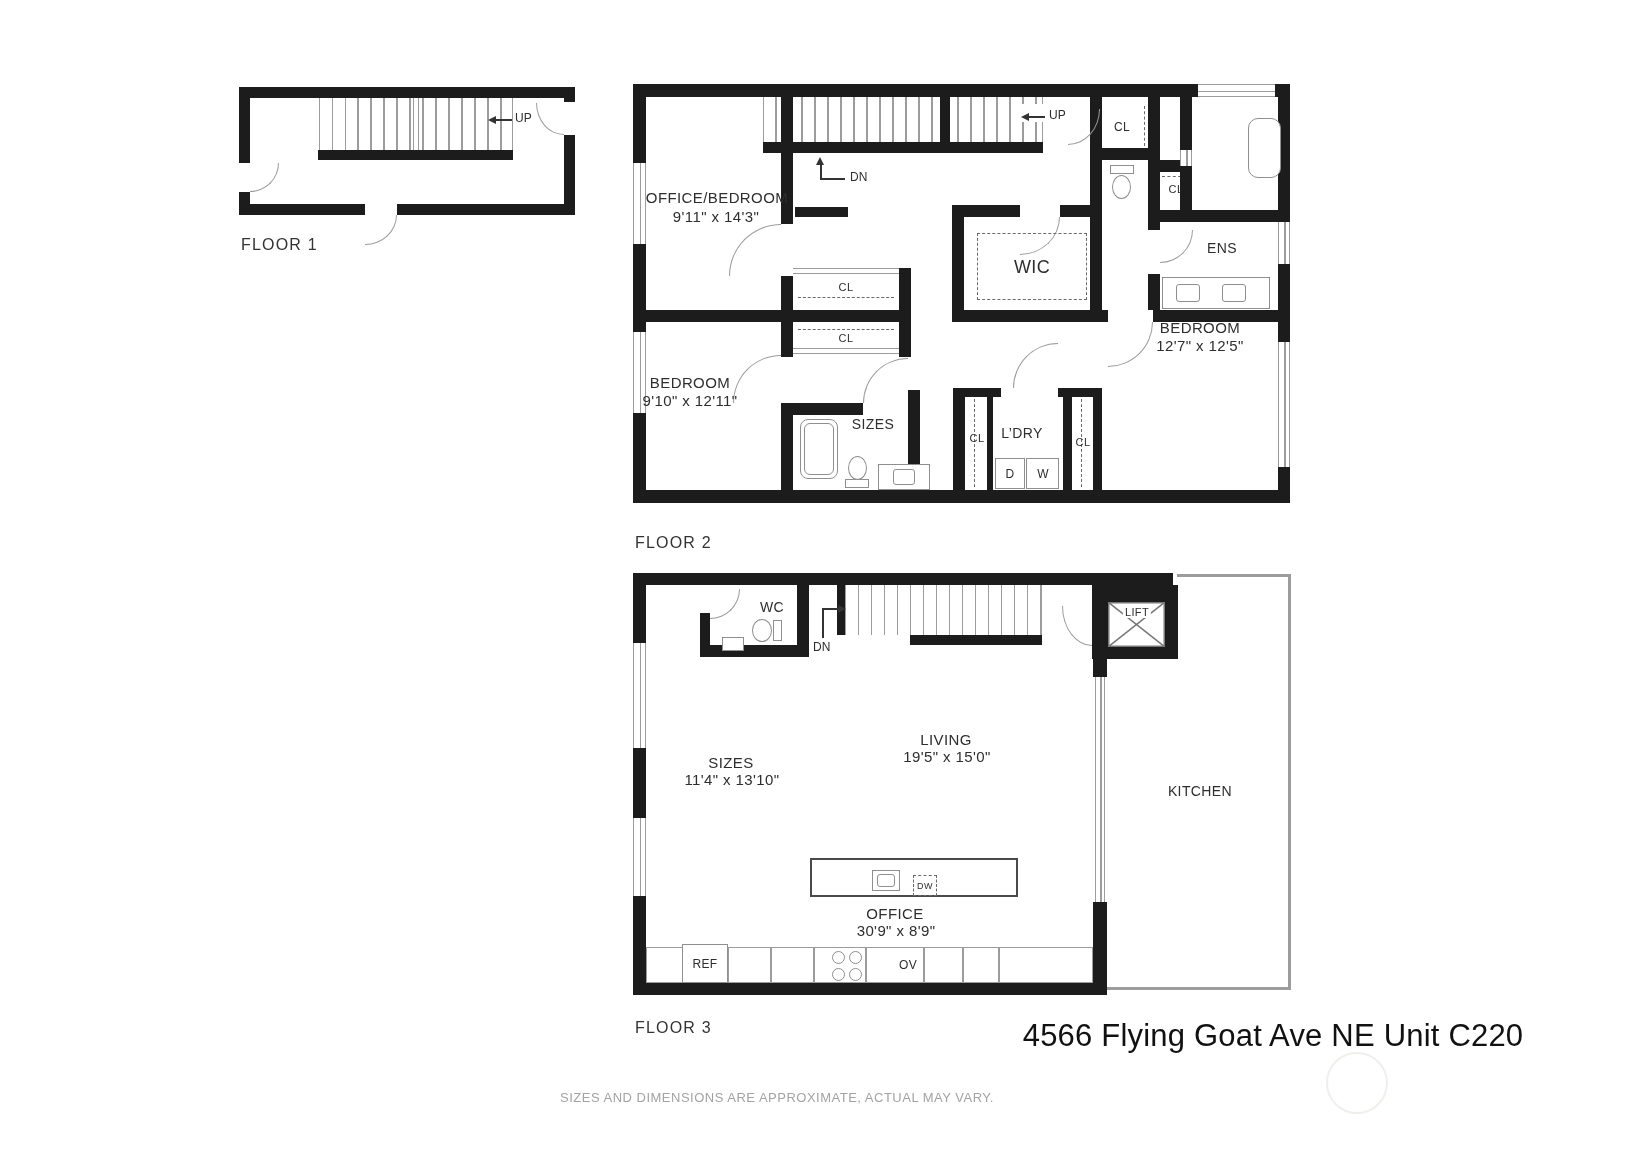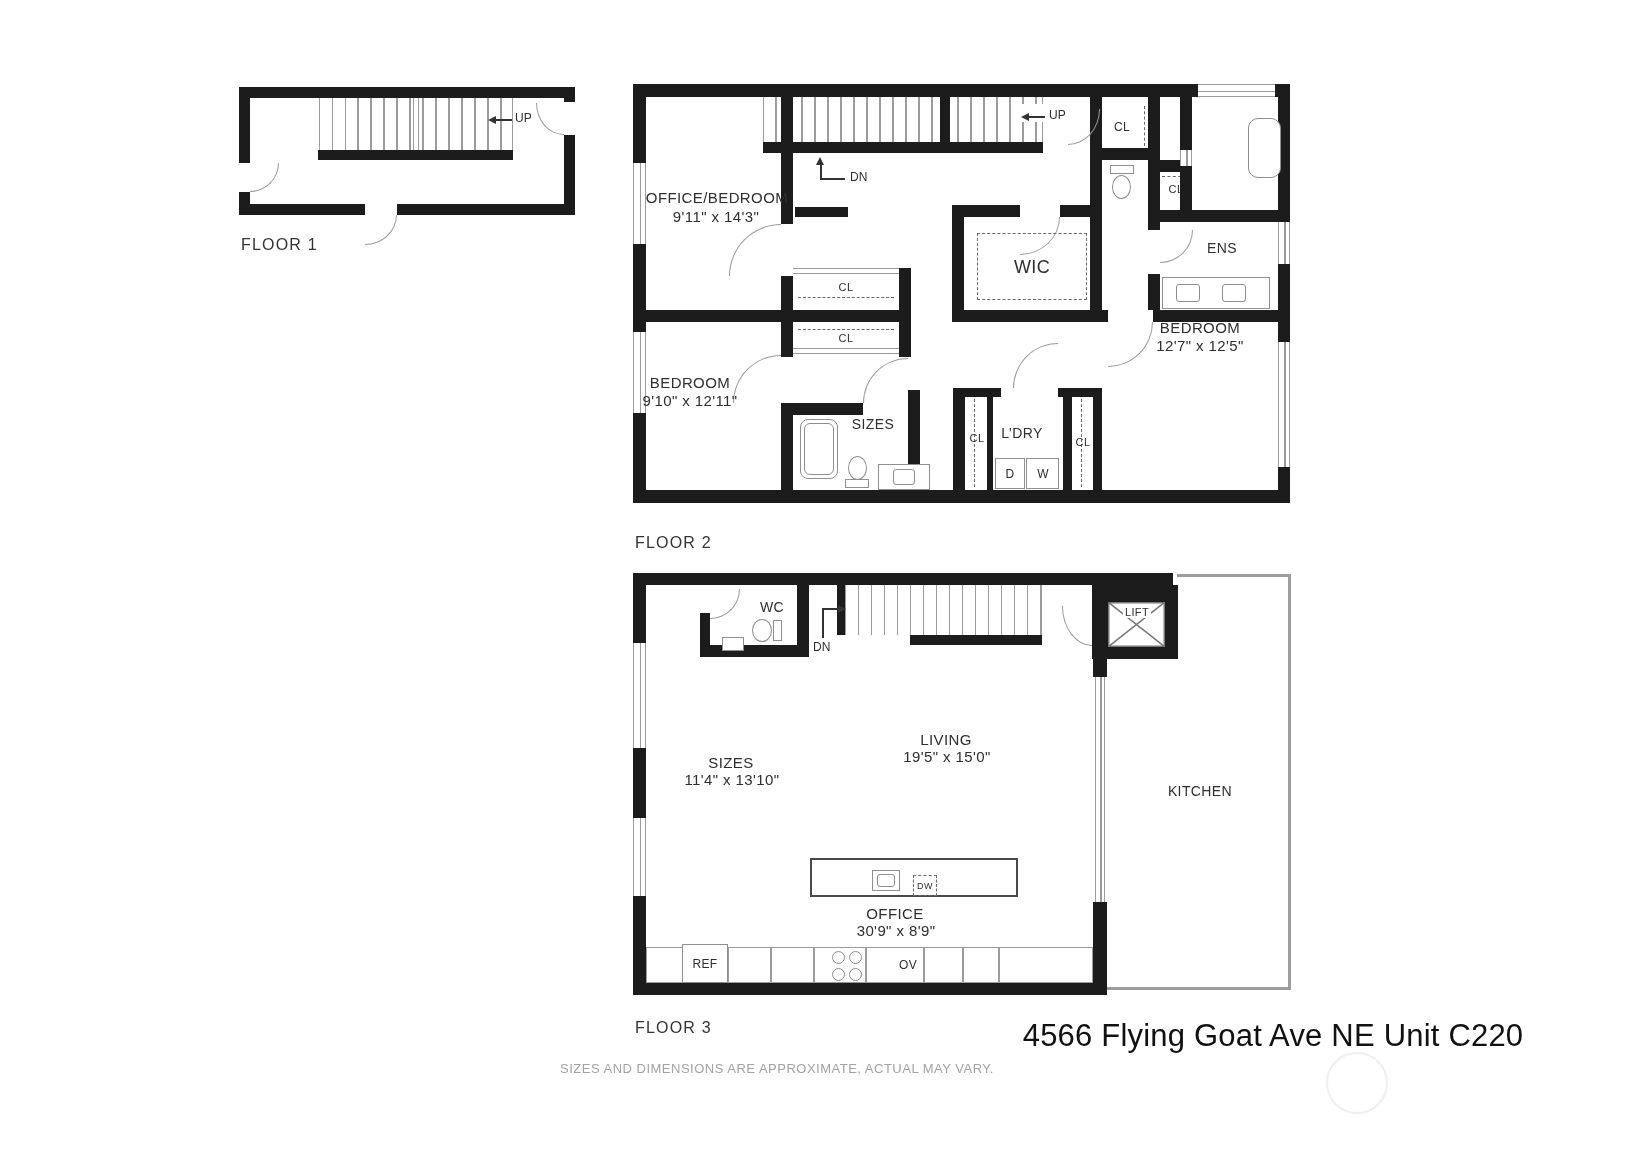--- a/index.html
+++ b/index.html
@@ -263,16 +263,16 @@
       <div class="burner" style="left:832px;top:951px"></div>
       <div class="burner" style="left:849px;top:951px"></div>
       <div class="burner" style="left:832px;top:968px"></div>
       <div class="burner" style="left:849px;top:968px"></div>
     </div>
     <div class="lb fs12" style="left:908px;top:965px">OV</div>
     <div class="floor-lbl" style="left:635px;top:1019px">FLOOR 3</div>
   </div>
 
   <div class="addr" style="left:1022px;top:1018px;width:502px">4566 Flying Goat Ave NE Unit C220</div>
-  <div class="disc" style="left:560px;top:1061px">SIZES AND DIMENSIONS ARE APPROXIMATE, ACTUAL MAY VARY.</div>
+  <div class="disc" style="left:560px;top:1090px">SIZES AND DIMENSIONS ARE APPROXIMATE, ACTUAL MAY VARY.</div>
   <div class="wm" style="left:1326px;top:1052px;width:58px;height:58px"></div>
 
 </div>
 
 </body></html>

